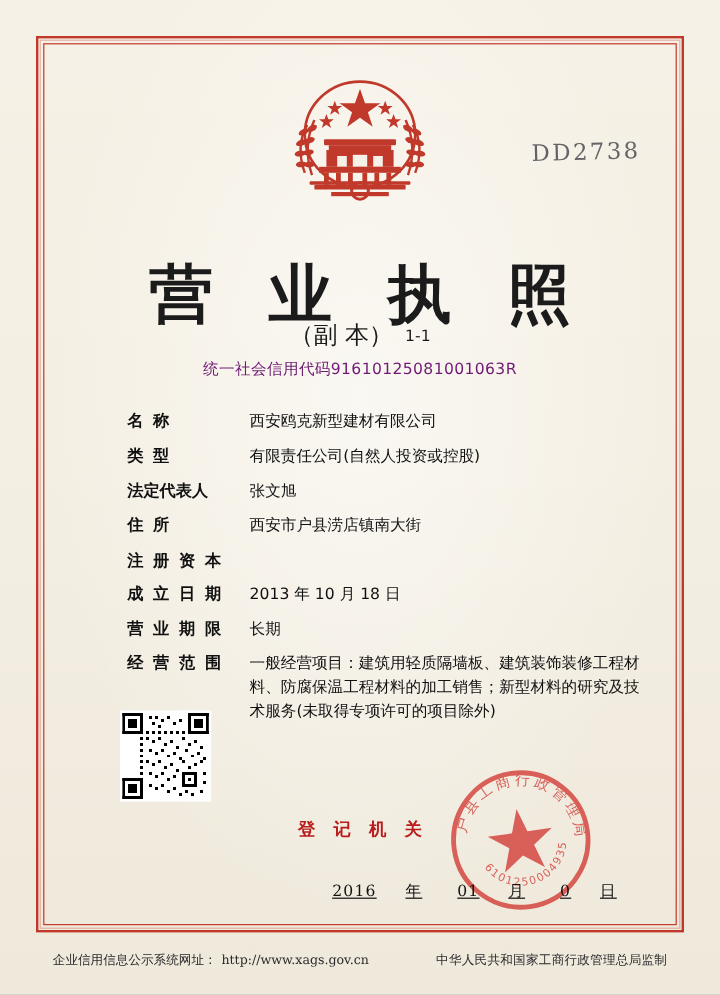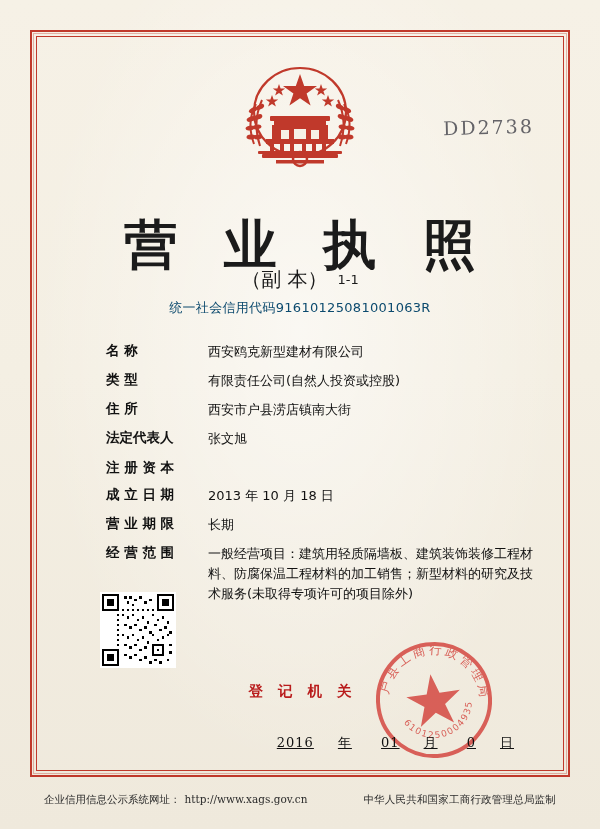--- a/index.html
+++ b/index.html
@@ -129,21 +129,21 @@
     margin-left: 10px;
     vertical-align: 2px;
   }
 
   .credit-code {
     position: absolute;
     left: 0; right: 0;
     top: 255px;
     text-align: center;
     font-size: 13px;
-    color: #0c4a6e;
+    color: #701a75;
     letter-spacing: .3px;
   }
 
   
   .fields {
     position: absolute;
     left: 62px;
     right: 20px;
     top: 298px;
   }
@@ -153,20 +153,21 @@
     align-items: flex-start;
   }
   .field-label {
     width: 96px;
     flex: 0 0 96px;
     font-size: 13.5px;
     font-weight: bold;
     color: #111;
     letter-spacing: 0px;
     white-space: nowrap;
+    font-family: Liberation Mono, monospace;
   }
   .field-label.spread {
     display: flex;
     justify-content: space-between;
   }
   .field-value {
     font-size: 13px;
     color: #111;
     line-height: 1.55;
     flex: 1;
@@ -336,27 +337,27 @@
         <div class="field-label spread">名 称</div>
         <div class="field-value">西安鸥克新型建材有限公司</div>
       </div>
 
       <div class="field-row">
         <div class="field-label spread">类 型</div>
         <div class="field-value">有限责任公司(自然人投资或控股)</div>
       </div>
 
       <div class="field-row">
+        <div class="field-label">法定代表人</div>
+        <div class="field-value">张文旭</div>
+      </div>
+
+      <div class="field-row">
         <div class="field-label spread">住 所</div>
         <div class="field-value">西安市户县涝店镇南大街</div>
-      </div>
-
-      <div class="field-row">
-        <div class="field-label">法定代表人</div>
-        <div class="field-value">张文旭</div>
       </div>
 
       <div class="field-row">
         <div class="field-label spread">注 册 资 本</div>
       </div>
 
       <div class="field-row">
         <div class="field-label spread">成 立 日 期</div>
         <div class="field-value">2013 年 10 月 18 日</div>
       </div>

